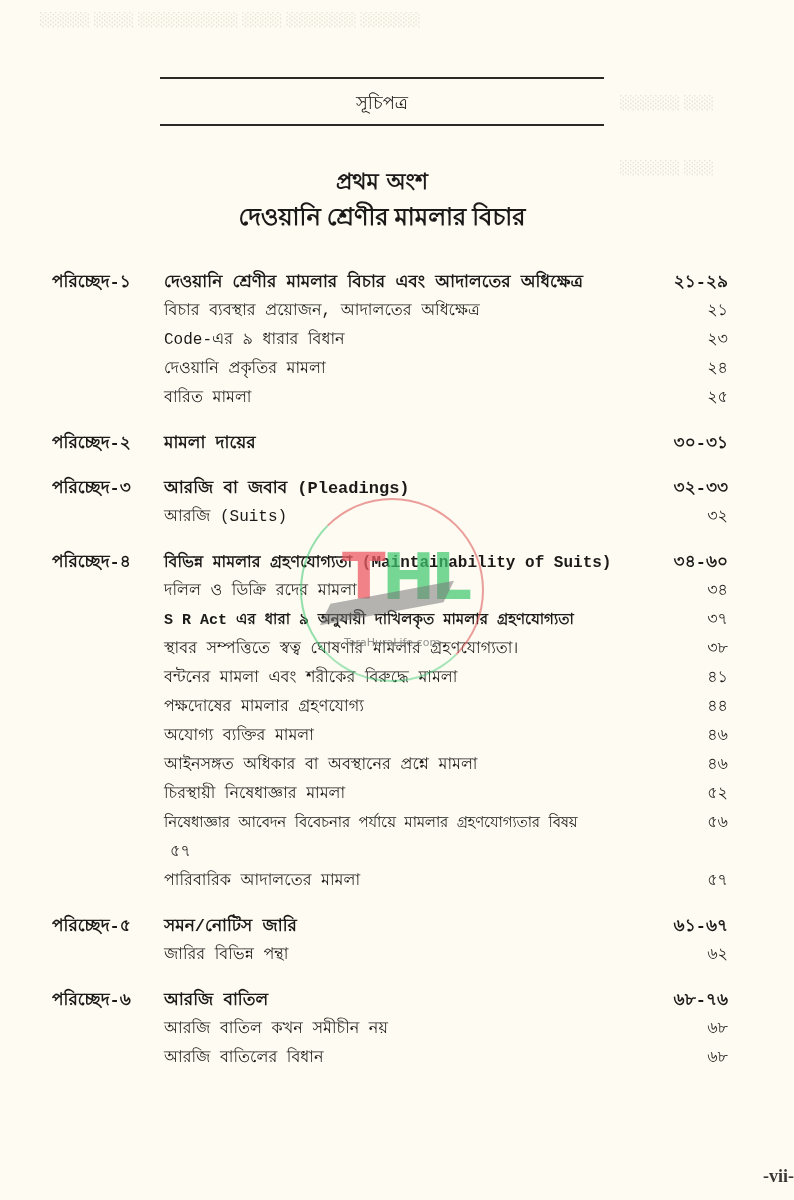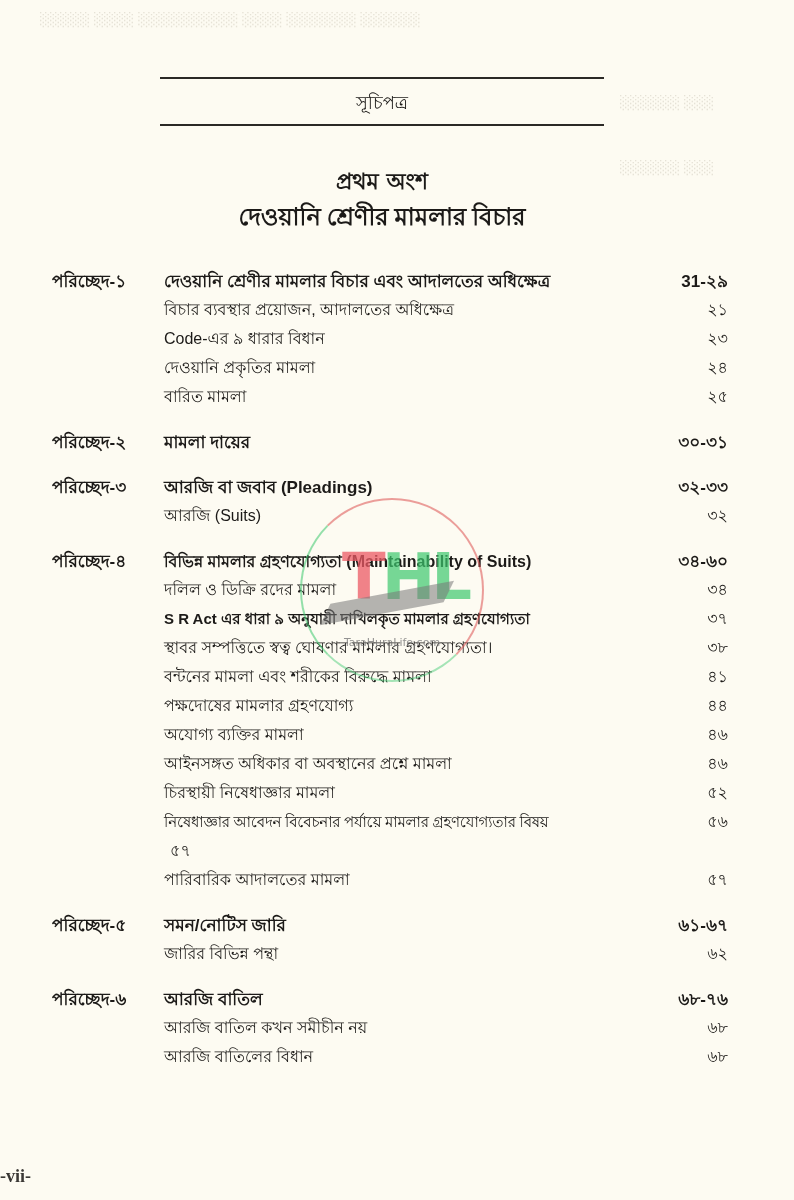--- a/index.html
+++ b/index.html
@@ -66,21 +66,21 @@
     top: 268px;
     width: 676px;
   }
   .chapter {
     margin-bottom: 16px;
   }
   .row {
     display: flex;
     align-items: baseline;
     height: 29px;
-    font-family: Liberation Sans, sans-serif;
+    font-family: Liberation Mono, monospace;
     font-size: 16px;
   }
   .row.main {
     font-weight: bold;
     font-size: 17px;
   }
   .row .chap {
     width: 112px;
     flex: 0 0 112px;
     font-weight: bold;
@@ -101,21 +101,21 @@
     padding-left: 6px;
   }
   .row.sub .page {
     font-weight: normal;
   }
   .footer {
     position: absolute;
     left: 0;
     width: 794px;
     top: 1166px;
-    text-align: left;
+    text-align: right;
     font-family: "Liberation Serif", serif;
     font-size: 18px;
     font-weight: bold;
     color: #3a3835;
   }
   .watermark {
     position: absolute;
     left: 300px;
     top: 498px;
     width: 180px;
@@ -170,21 +170,21 @@
 
 <div class="part-label">প্রথম অংশ</div>
 <div class="part-title">দেওয়ানি শ্রেণীর মামলার বিচার</div>
 
 <div class="toc">
 
   <div class="chapter">
     <div class="row main">
       <span class="chap">পরিচ্ছেদ-১</span>
       <span class="title">দেওয়ানি শ্রেণীর মামলার বিচার এবং আদালতের অধিক্ষেত্র</span>
-      <span class="page">31-২৯</span>
+      <span class="page">২১-২৯</span>
     </div>
     <div class="row sub">
       <span class="indent"></span>
       <span class="title">বিচার ব্যবস্থার প্রয়োজন, আদালতের অধিক্ষেত্র</span>
       <span class="page">২১</span>
     </div>
     <div class="row sub">
       <span class="indent"></span>
       <span class="title">Code-এর ৯ ধারার বিধান</span>
       <span class="page">২৩</span>

